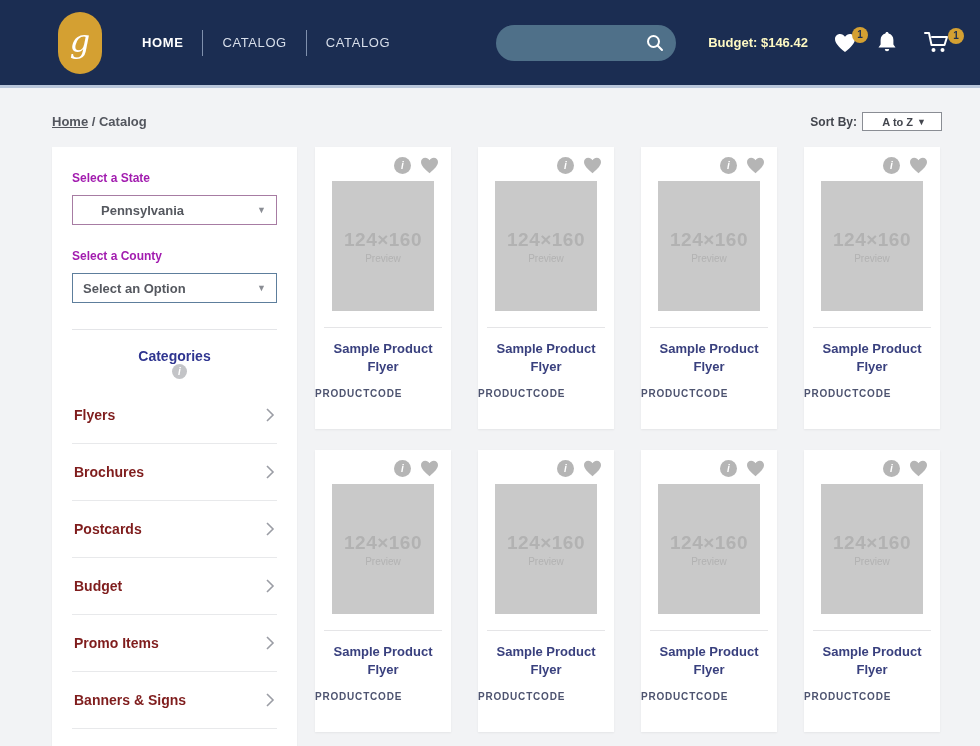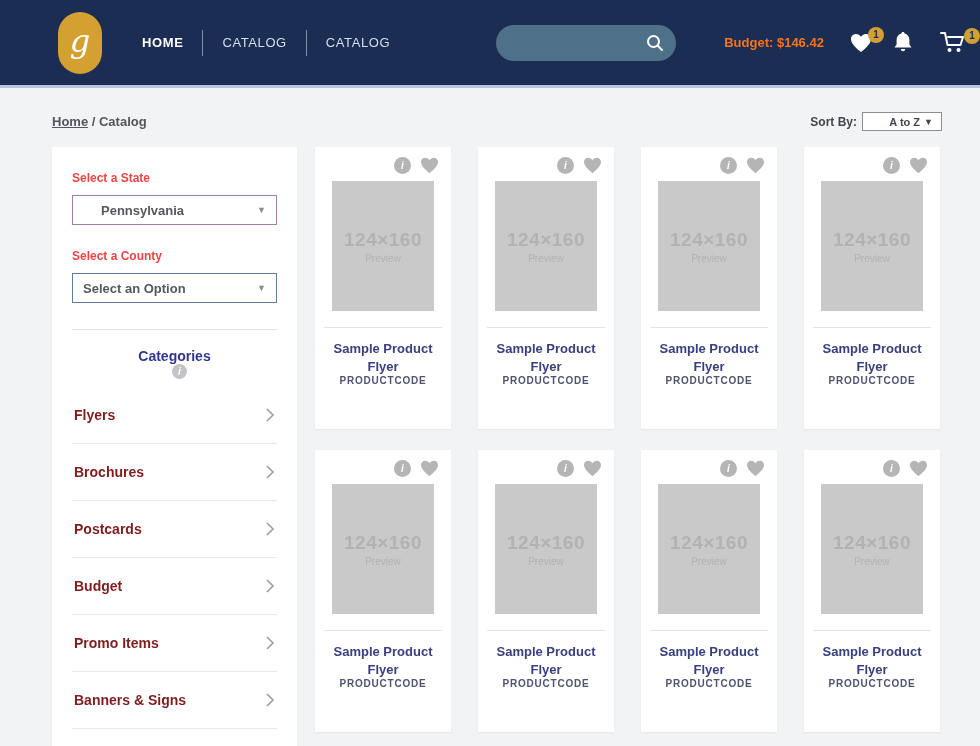--- a/index.html
+++ b/index.html
@@ -36,21 +36,21 @@
   .search-wrap {
     margin-left:104px; width:180px; height:36px; background:#4f7089;
     border-radius:18px; display:flex; align-items:center; flex:0 0 auto;
     padding:0 12px 0 16px;
   }
   .search-input {
     flex:1; background:transparent; border:none; outline:none;
     color:#fff; font-size:13px; min-width:0;
   }
   .search-btn { background:none; border:none; cursor:pointer; display:flex; padding:0; }
-  .budget { margin-left:48px; color:#f97316; font-size:13px; font-weight:bold; white-space:nowrap;text-align:right; }
+  .budget { margin-left:32px; color:#fef9c3; font-size:13px; font-weight:bold; white-space:nowrap;text-align:right; }
   .icon-btn { position:relative; background:none; border:none; cursor:pointer; display:flex; padding:0; }
   .icon-heart { margin-left:26px; }
   .icon-bell { margin-left:22px; }
   .icon-cart { margin-left:28px; }
   .badge {
     position:absolute; top:-6px; right:-12px;
     width:16px; height:16px; border-radius:50%; background:#d4a032;
     color:#1b2d52; font-size:10px; font-weight:bold;
     display:flex; align-items:center; justify-content:center;
   }
@@ -61,31 +61,31 @@
     margin:24px 38px 0 52px;
     gap:13px;
   }
   .breadcrumb { font-size:13px; color:#53565e; font-weight:bold; }
   .breadcrumb a { color:#53565e; text-decoration:underline; cursor:pointer; }
   .sort-wrap { display:flex; align-items:center; }
   .sort-label { font-size:12px; font-weight:bold; color:#43464e; margin-right:5px; }
   .sort-select {
     width:80px; height:19px; background:#fff; border:1px solid #8a8d94;
     display:flex; align-items:center; justify-content:flex-end;
-    padding:0 8px; font-size:11px; font-weight:bold; color:#43464e; cursor:pointer;
+    padding:0 15px; font-size:11px; font-weight:bold; color:#43464e; cursor:pointer;
   }
   .sort-caret { margin-left:4px; font-size:9px; color:#43464e; }
   
   .main { display:flex; margin:16px 0 0 52px; align-items:flex-start; }
   .sidebar {
     width:245px; background:#fff; flex:0 0 auto;
     padding:24px 20px 30px 20px; height:640px;
     box-shadow:0 1px 2px rgba(0,0,0,0.05);
   }
-  .field-label { font-size:12px; font-weight:bold; color:#ef4444; margin-bottom:10px; }
+  .field-label { font-size:12px; font-weight:bold; color:#a21caf; margin-bottom:10px; }
   .select-box {
     height:30px; background:#fff; display:flex; align-items:center;
     justify-content:space-between; padding:0 10px; cursor:pointer;
     font-size:13px; font-weight:bold; color:#55585f;
   }
   .select-state { border:1px solid #a77ca3; margin-bottom:24px;padding-left:28px; }
   .select-county { border:1px solid #5d7e9c; }
   .select-caret { font-size:9px; color:#8a8d94; }
   .sidebar-divider { border:none; border-top:1px solid #e4e5e8; margin-top:26px; }
   .cat-header { display:flex; align-items:center; margin-top:18px;flex-direction:column; }
@@ -131,21 +131,21 @@
   }
   .thumb-size { font-size:19px; font-weight:bold; color:#b2b2b2; letter-spacing:0.5px; }
   .thumb-caption { font-size:10px; color:#b2b2b2; margin-top:2px; }
   .card-divider { border:none; border-top:1px solid #e5e5e7; margin:16px 9px 0 9px; }
   .card-title {
     margin-top:12px; padding:0 8px; text-align:center;
     font-size:13px; font-weight:bold; color:#39407e; line-height:1.35;
     cursor:pointer; text-decoration:none; display:block;
   }
   .card-code {
-    text-align:center;
+    margin-top:13px; text-align:left;
     font-size:10px; font-weight:bold; letter-spacing:0.8px; color:#4e5470;
   }
   svg { display:block; }
 </style>
 </head>
 <body>
 
 <header class="navbar">
   <div class="logo">
     <span>g</span>

